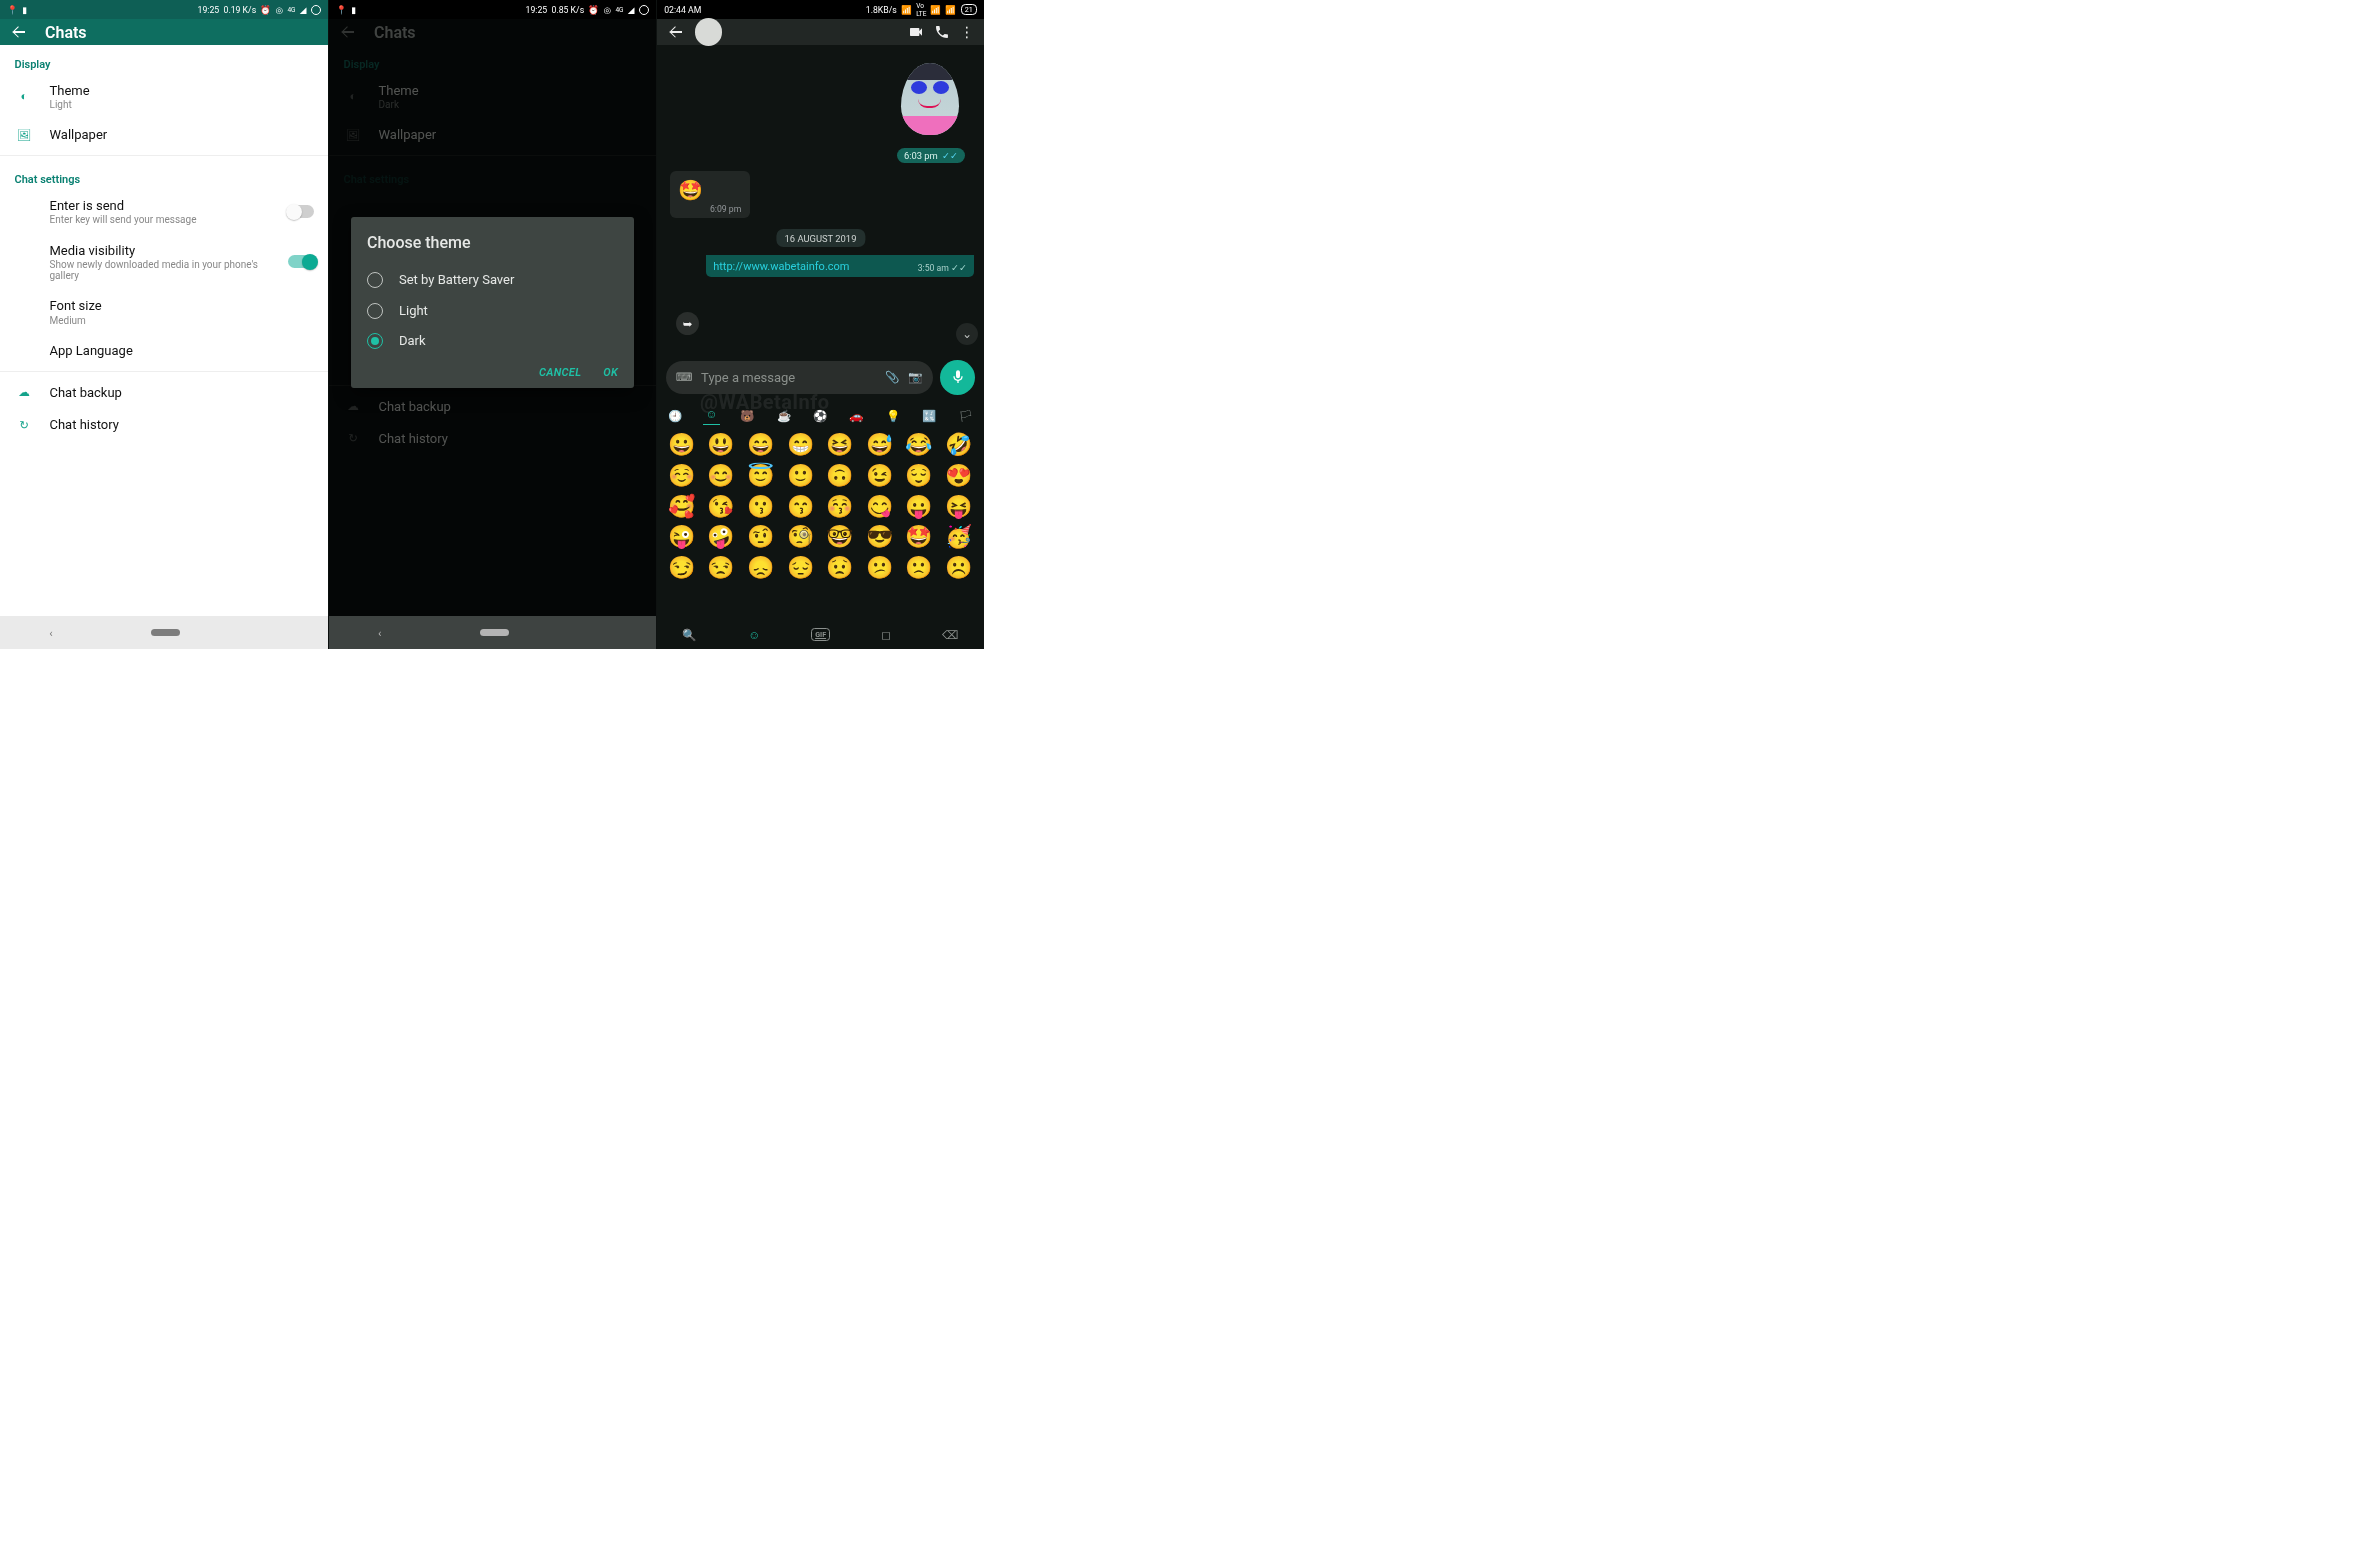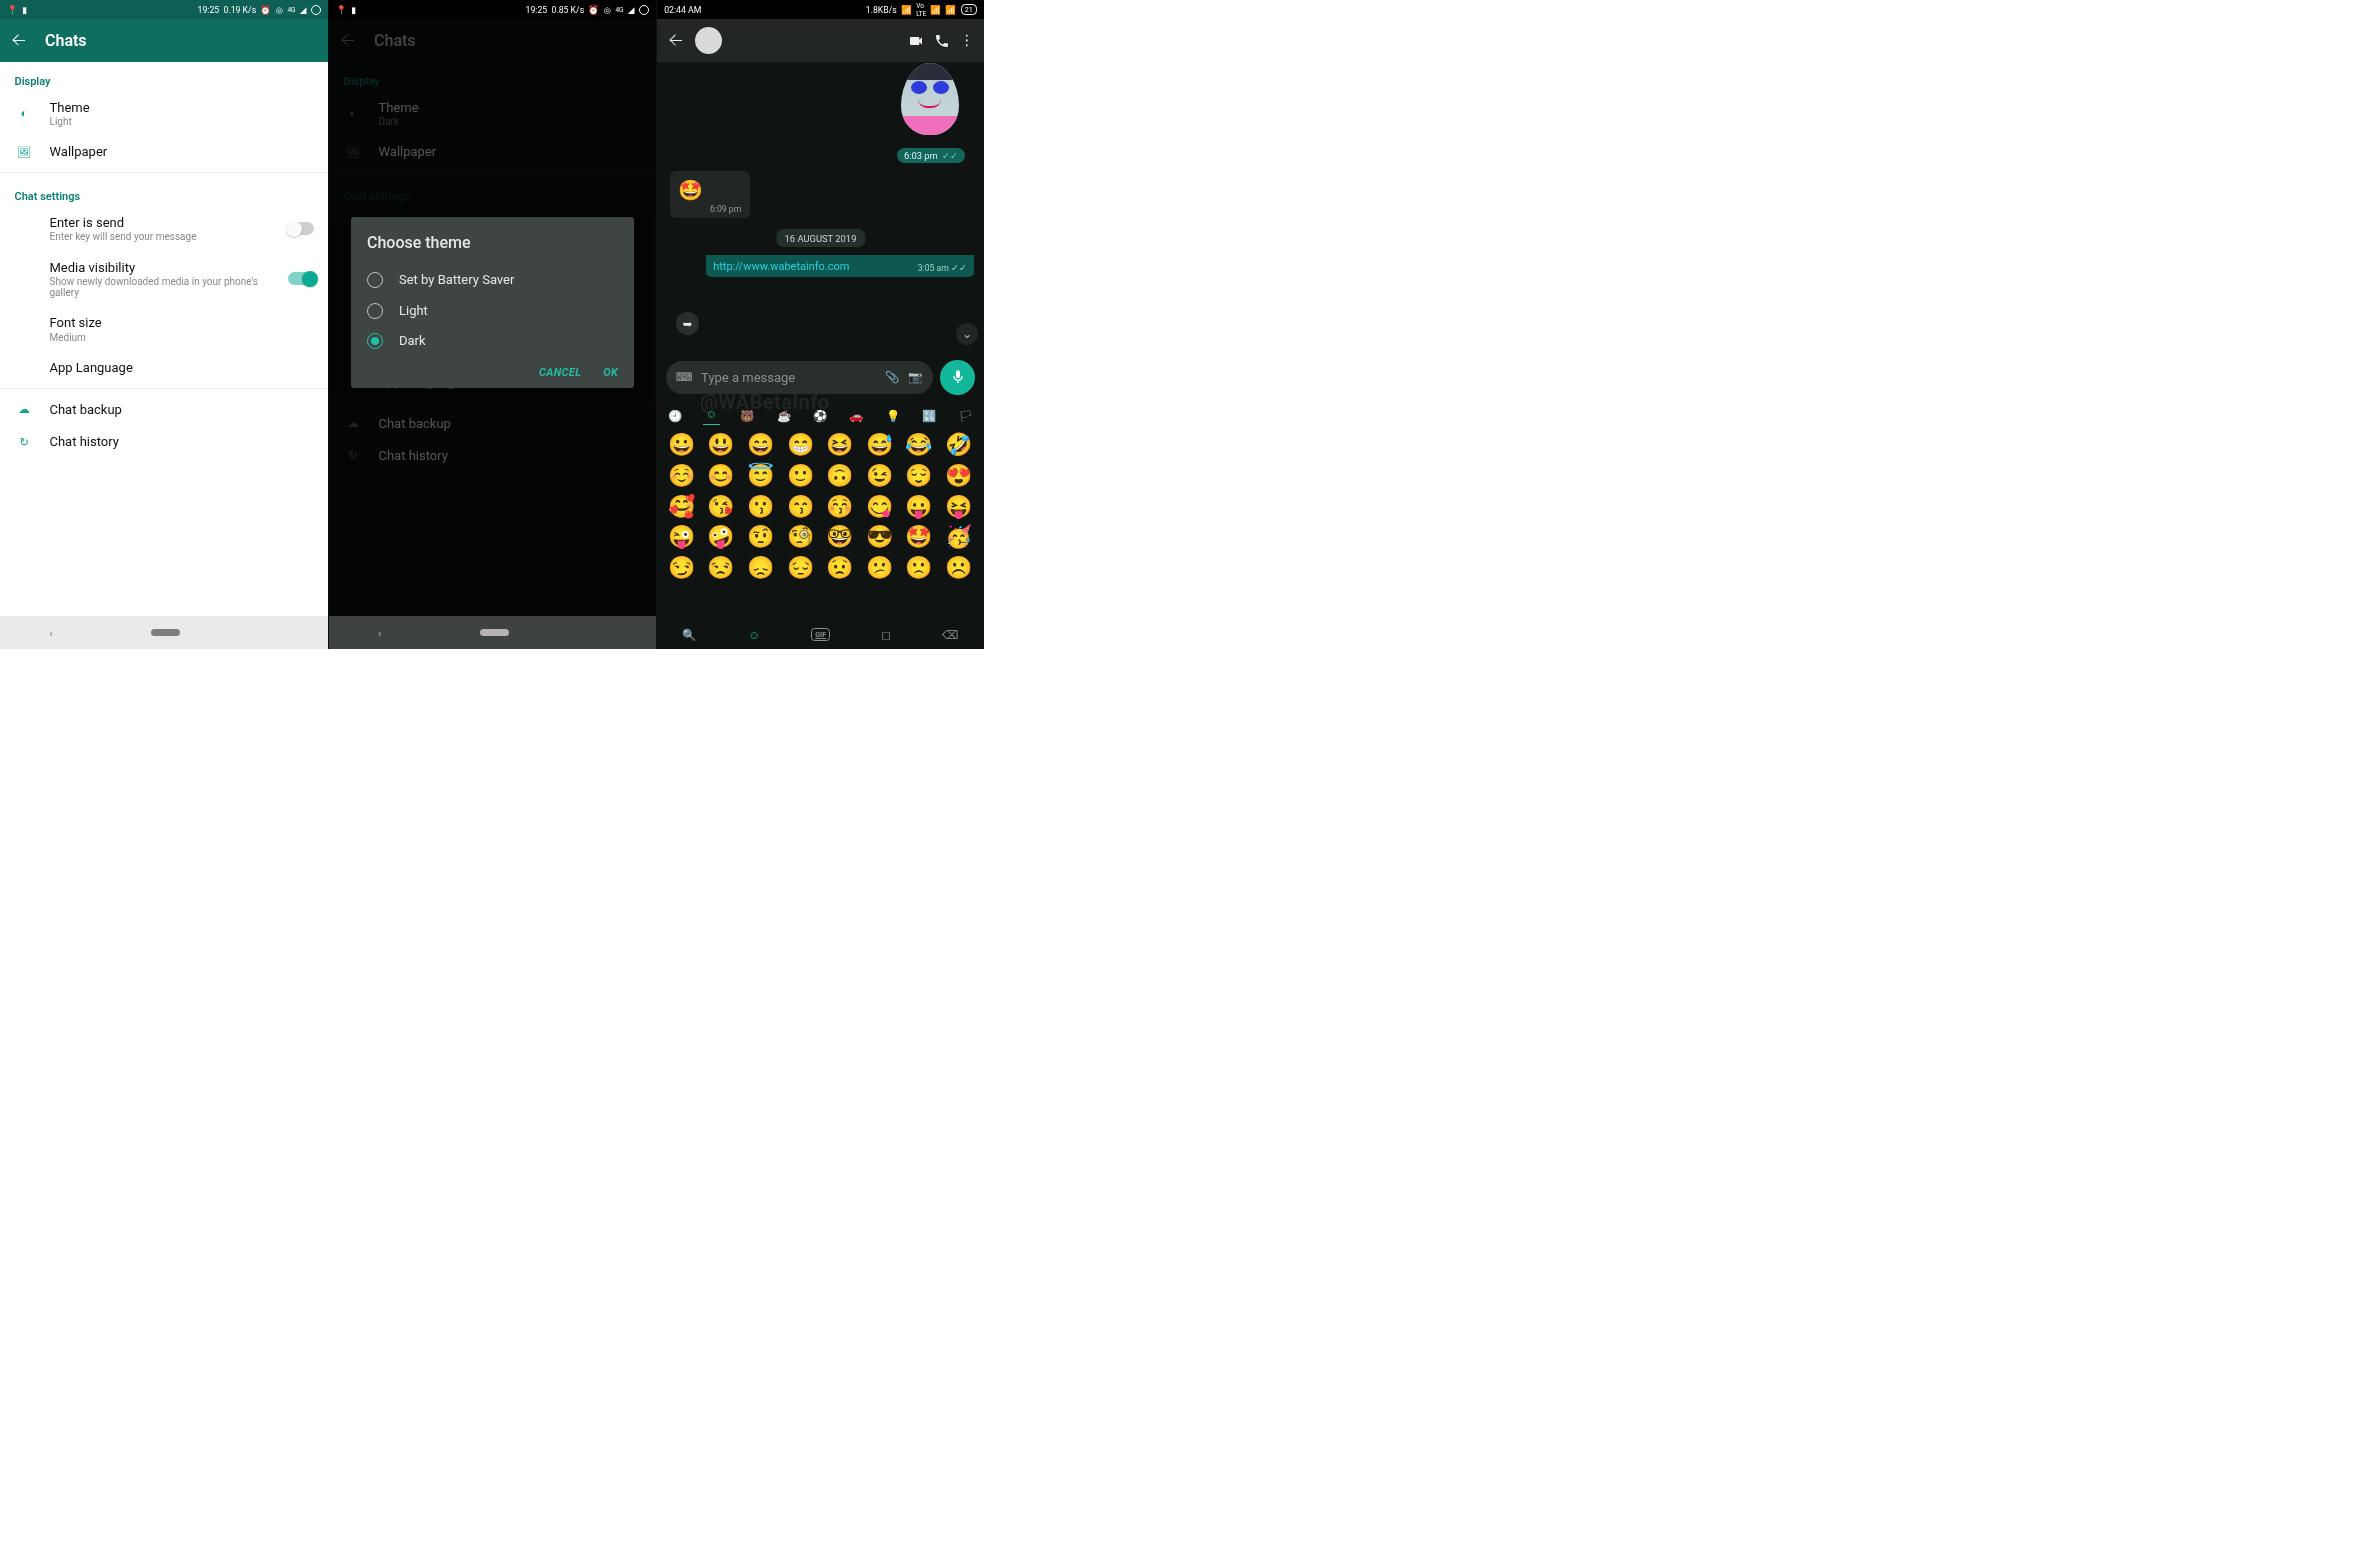--- a/index.html
+++ b/index.html
@@ -8,21 +8,21 @@
 .panel + .panel { border-left:0.7px solid rgba(0,0,0,.05); }
 
 
 .pa       { background:#fff; }
 .status   { display:flex; align-items:center; height:19px; padding:0 7.2px; color:#fff; font-size:8.7px; gap:4.3px;}
 .status .spacer{flex:1;}
 .status.light{background:#0e5f55;}
 .status.dark {background:#000;}
 .status.darker{background:#000;}
 .circle-outline{width:10px;height:10px;border:1.2px solid #fff;border-radius:50%;}
-.header   { display:flex; align-items:center; height:43px; padding:0 11.6px; gap:17.4px; }
+.header   { display:flex; align-items:center; height:26px; padding:0 11.6px; gap:17.4px; }
 .header.light{background:#0e6e60;color:#fff;}
 .header.dark {background:#0b0f0e;color:#a9aca8;}
 .title    { font-size:16px; font-weight:600;}
 .arrow-back{width:16px;height:16px;position:relative;}
 .arrow-back::before{content:"";position:absolute;left:2.9px;top:7.2px;width:11px;height:1.4px;background:currentColor;}
 .arrow-back::after{content:"";position:absolute;left:2.2px;top:3.6px;width:7.2px;height:7.2px;border-left:1.4px solid currentColor;border-bottom:1.4px solid currentColor;transform:rotate(45deg);}
 .sect     { padding:13px 14.5px 2.9px; font-size:11px; font-weight:600;}
 .sect.light{color:#0a8172;}
 .sect.dark {color:#0e6e60;}
 .row      { display:flex; align-items:center; padding:8.7px 14.5px; gap:16px;}
@@ -319,21 +319,21 @@
       <div class="em">🤩</div>
       <div class="mt">6:09 pm</div>
     </div>
 
     <div class="datechip">16 AUGUST 2019</div>
 
     <div class="linkmsg">
       <div class="fwd">➥</div>
       <div class="linkurl">
         <a>http://www.wabetainfo.com</a>
-        <span class="mt"><span>3:05 am</span> <span class="ticks" style="color:#9ed6ce;">✓✓</span></span>
+        <span class="mt"><span>3:50 am</span> <span class="ticks" style="color:#9ed6ce;">✓✓</span></span>
       </div>
     </div>
     <div class="dropbadge">⌄</div>
 
     <div class="inputbar">
       <div class="txtfield">
         <span>⌨</span>
         <input placeholder="Type a message" style="">
         <span>📎</span>
         <span>📷</span>

